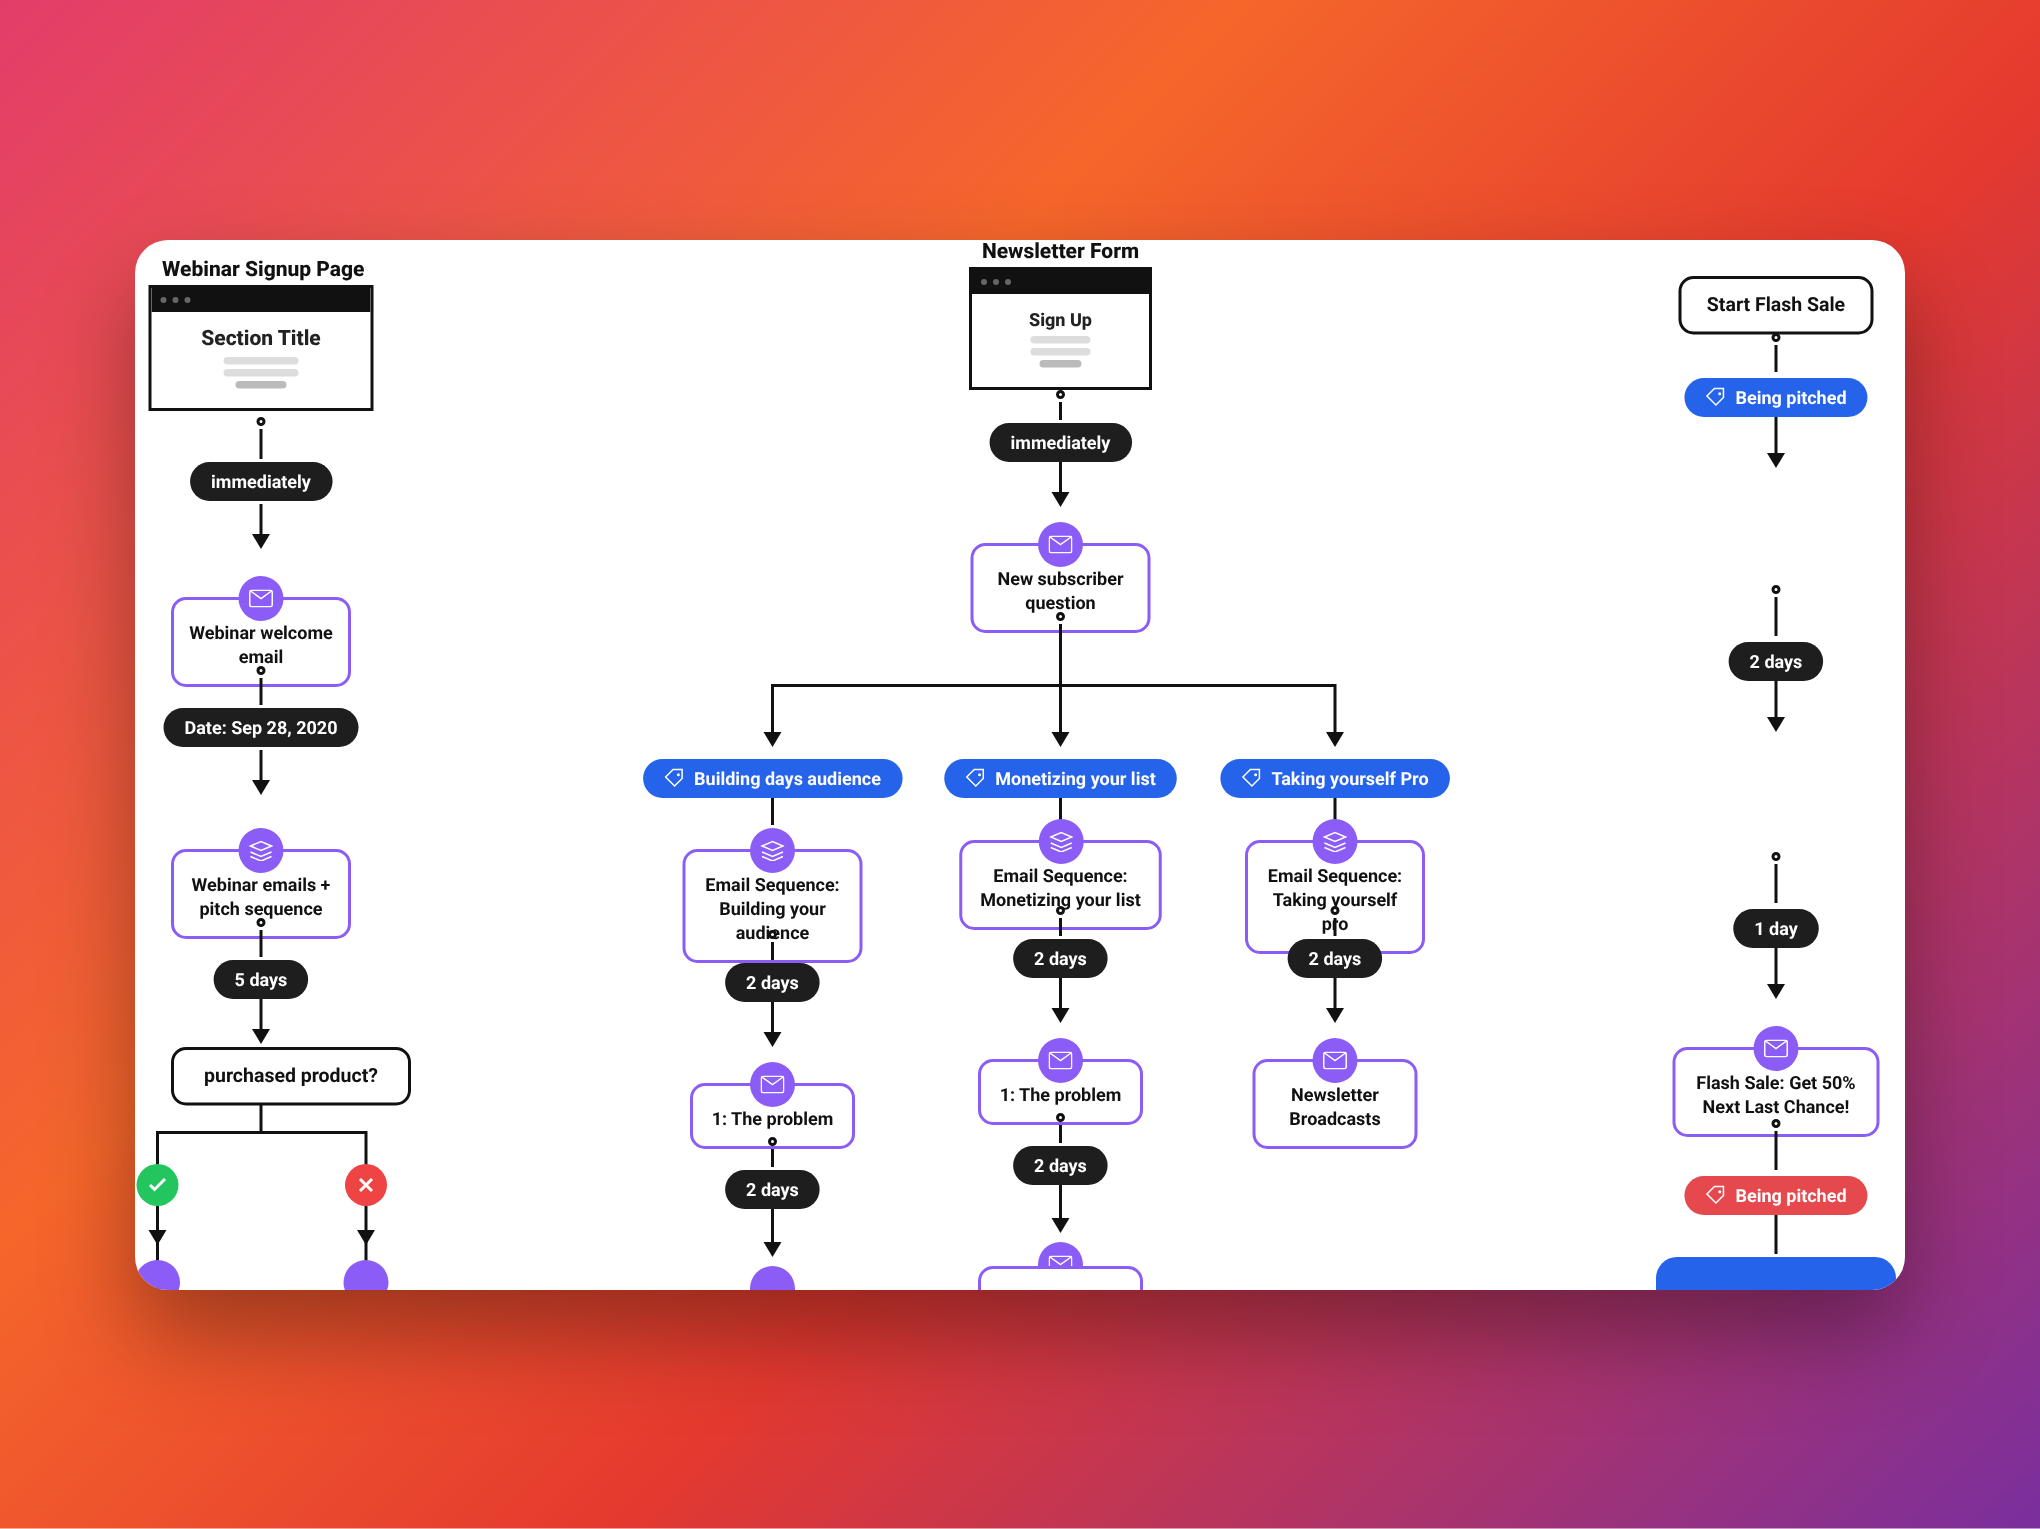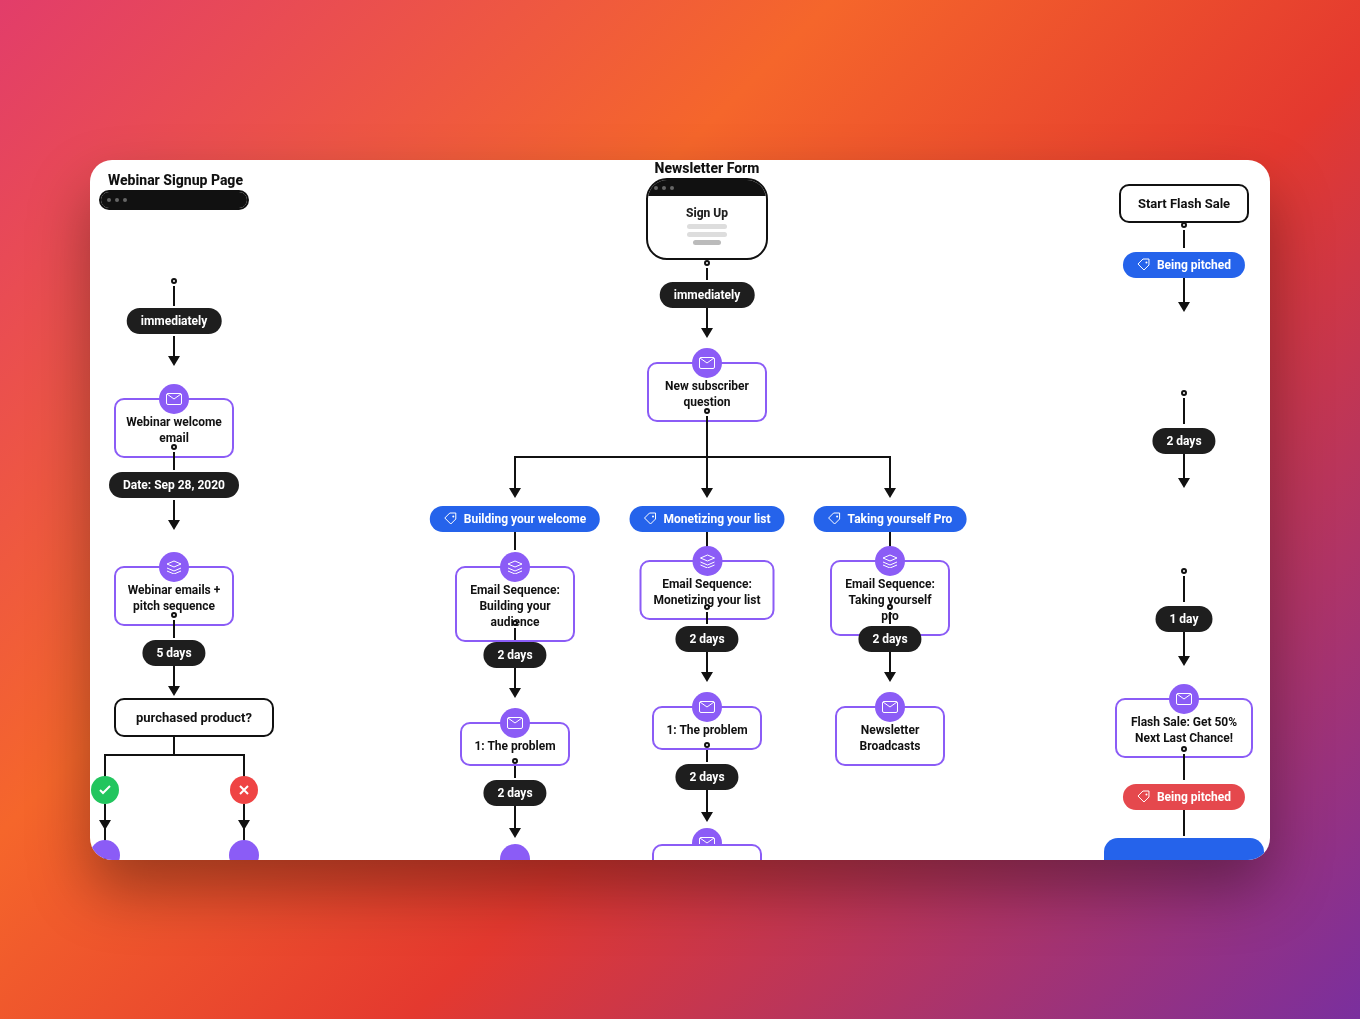--- a/index.html
+++ b/index.html
@@ -23,21 +23,21 @@
     color: #fff; white-space: nowrap; text-align:center;
   }
   .pill-dark { background: #1e1e1e; }
   .pill-blue { background: #2563eb; }
   .pill-red  { background: #e5484d; }
 
   .tag-icon { width: 14px; height: 14px; margin-right: 6px; display:inline-block; }
 
   
   .browser {
-    border: 2px solid #111; border-radius: 21px; background:#fff; overflow:hidden;
+    border: 2px solid #111; border-radius: 0; background:#fff; overflow:hidden;
   }
   .browser-bar {
     background:#111; height: 16px; display:flex; align-items:center; padding:0 6px; gap:4px;
   }
   .dot3 { width:4px; height:4px; border-radius:50%; background:#666; }
   .browser-body { padding: 10px 8px; text-align:center; }
   .sec-title { font-weight:800; font-size:14px; color:#222; margin-bottom:4px;}
   .bar { height:5px; background:#ddd; border-radius:3px; margin:3px auto; }
 
   
@@ -95,20 +95,26 @@
 <div class="card">
   <div class="canvas">
 
     <div class="lbl" style="left:18px; top:12px;">Webinar Signup Page</div>
 
     <div class="abs browser" style="left:calc(var(--colA) - 75px); top:30px; width:150px;">
       <div class="browser-bar">
         <span class="dot3"></span>
           <span class="dot3"></span>
           <span class="dot3"></span>
+      </div>
+      <div class="browser-body">
+        <div class="sec-title">Section Title</div>
+        <div class="bar" style="width:50px;"></div>
+        <div class="bar" style="width:50px;"></div>
+        <div class="bar" style="width:34px; background:#bbb;"></div>
       </div>
     </div>
     <div class="conn-dot" style="left:var(--colA); top:118px;"></div>
     <div class="vconn" style="left:calc(var(--colA) - 1px); top:126px; height:20px;"></div>
 
     <div class="abs pill pill-dark centerx" style="left:var(--colA); top:148px;">immediately</div>
     <div class="vconn" style="left:calc(var(--colA) - 1px); top:176px; height:22px;"></div>
     <div class="arrow-down" style="left:var(--colA); top:196px;"></div>
 
     <div class="abs email-node centerx" style="left:var(--colA); top:238px; width:120px;">
@@ -211,21 +217,21 @@
     <div class="arrow-down" style="left:var(--colC); top:328px;"></div>
     <div class="arrow-down" style="left:var(--colD); top:328px;"></div>
 
     <div class="abs pill pill-blue centerx" style="left:var(--colB); top:346px;">
       <span class="tag-icon">
         <svg width="14" height="14" viewBox="0 0 14 14" fill="none">
             <path d="M1 6l5-5h6v6l-5 5-6-6z" stroke="#fff"></path>
             <circle cx="9.5" cy="4.5" r="1" fill="#fff"></circle>
           </svg>
       </span>
-      <span>Building your welcome</span>
+      <span>Building days audience</span>
     </div>
     <div class="vconn" style="left:calc(var(--colB) - 1px); top:372px; height:18px;"></div>
     <div class="abs email-node centerx" style="left:var(--colB); top:406px; width:120px;">
       <span class="seq-badge stack-icon">
         <svg width="16" height="14" viewBox="0 0 16 14" fill="none">
             <path d="M1 4l7-3 7 3-7 3-7-3z" stroke="#fff"></path>
             <path d="M1 8l7 3 7-3" stroke="#fff"></path>
             <path d="M1 11l7 3 7-3" stroke="#fff"></path>
           </svg>
       </span>

